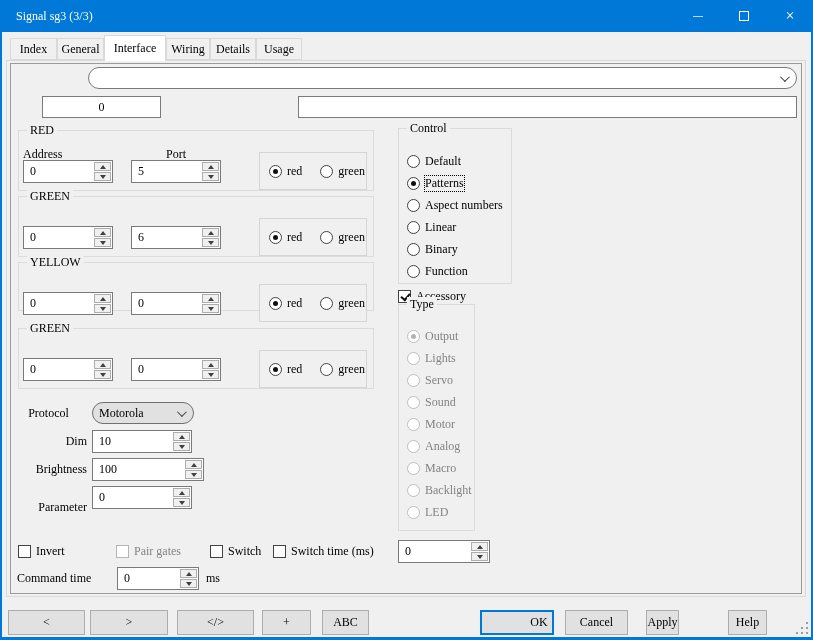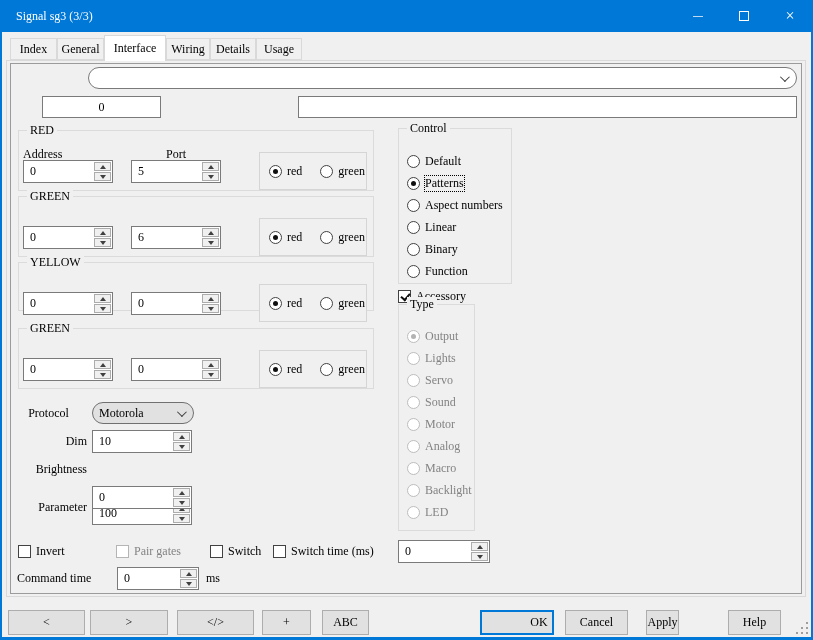--- a/index.html
+++ b/index.html
@@ -238,21 +238,21 @@
   <div class="lbl" style="left:10px;top:434px;width:77px;text-align:right;z-index:2;">Dim</div>
   <div class="spin" style="left:92px;top:430px;width:100px;z-index:2;">
       <span class="val">10</span>
       <span class="btns">
         <span class="sb up"></span>
         <span class="sb dn"></span>
       </span>
     </div>
 
   <div class="lbl" style="left:10px;top:462px;width:77px;text-align:right;z-index:2;">Brightness</div>
-  <div class="spin" style="left:92px;top:458px;width:100px;z-index:2;margin-top:44px;">
+  <div class="spin" style="left:92px;top:458px;width:112px;z-index:2;">
       <span class="val">100</span>
       <span class="btns">
         <span class="sb up"></span>
         <span class="sb dn"></span>
       </span>
     </div>
 
   <div class="lbl" style="left:10px;top:490px;width:77px;text-align:right;z-index:2;margin-top:10px;">Parameter</div>
   <div class="spin" style="left:92px;top:486px;width:100px;z-index:2;">
       <span class="val">0</span>
@@ -371,21 +371,21 @@
 
   <div class="btn" style="left:8px;width:77px;">&lt;</div>
   <div class="btn" style="left:90px;width:78px;">&gt;</div>
   <div class="btn" style="left:177px;width:77px;">&lt;/&gt;</div>
   <div class="btn" style="left:262px;width:49px;">+</div>
   <div class="btn" style="left:322px;width:47px;">ABC</div>
 
   <div class="btn default" style="left:480px;width:74px;padding-left:44px;">OK</div>
   <div class="btn" style="left:565px;width:63px;">Cancel</div>
   <div class="btn" style="left:646px;width:33px;">Apply</div>
-  <div class="btn" style="left:728px;width:53px;">Help</div>
+  <div class="btn" style="left:728px;width:39px;">Help</div>
 
   <div class="grip">
     <i style="left:10px;top:0;"></i>
     <i style="left:5px;top:5px;"></i>
       <i style="left:10px;top:5px;"></i>
     <i style="left:0;top:10px;"></i>
       <i style="left:5px;top:10px;"></i>
       <i style="left:10px;top:10px;"></i>
   </div>
 

